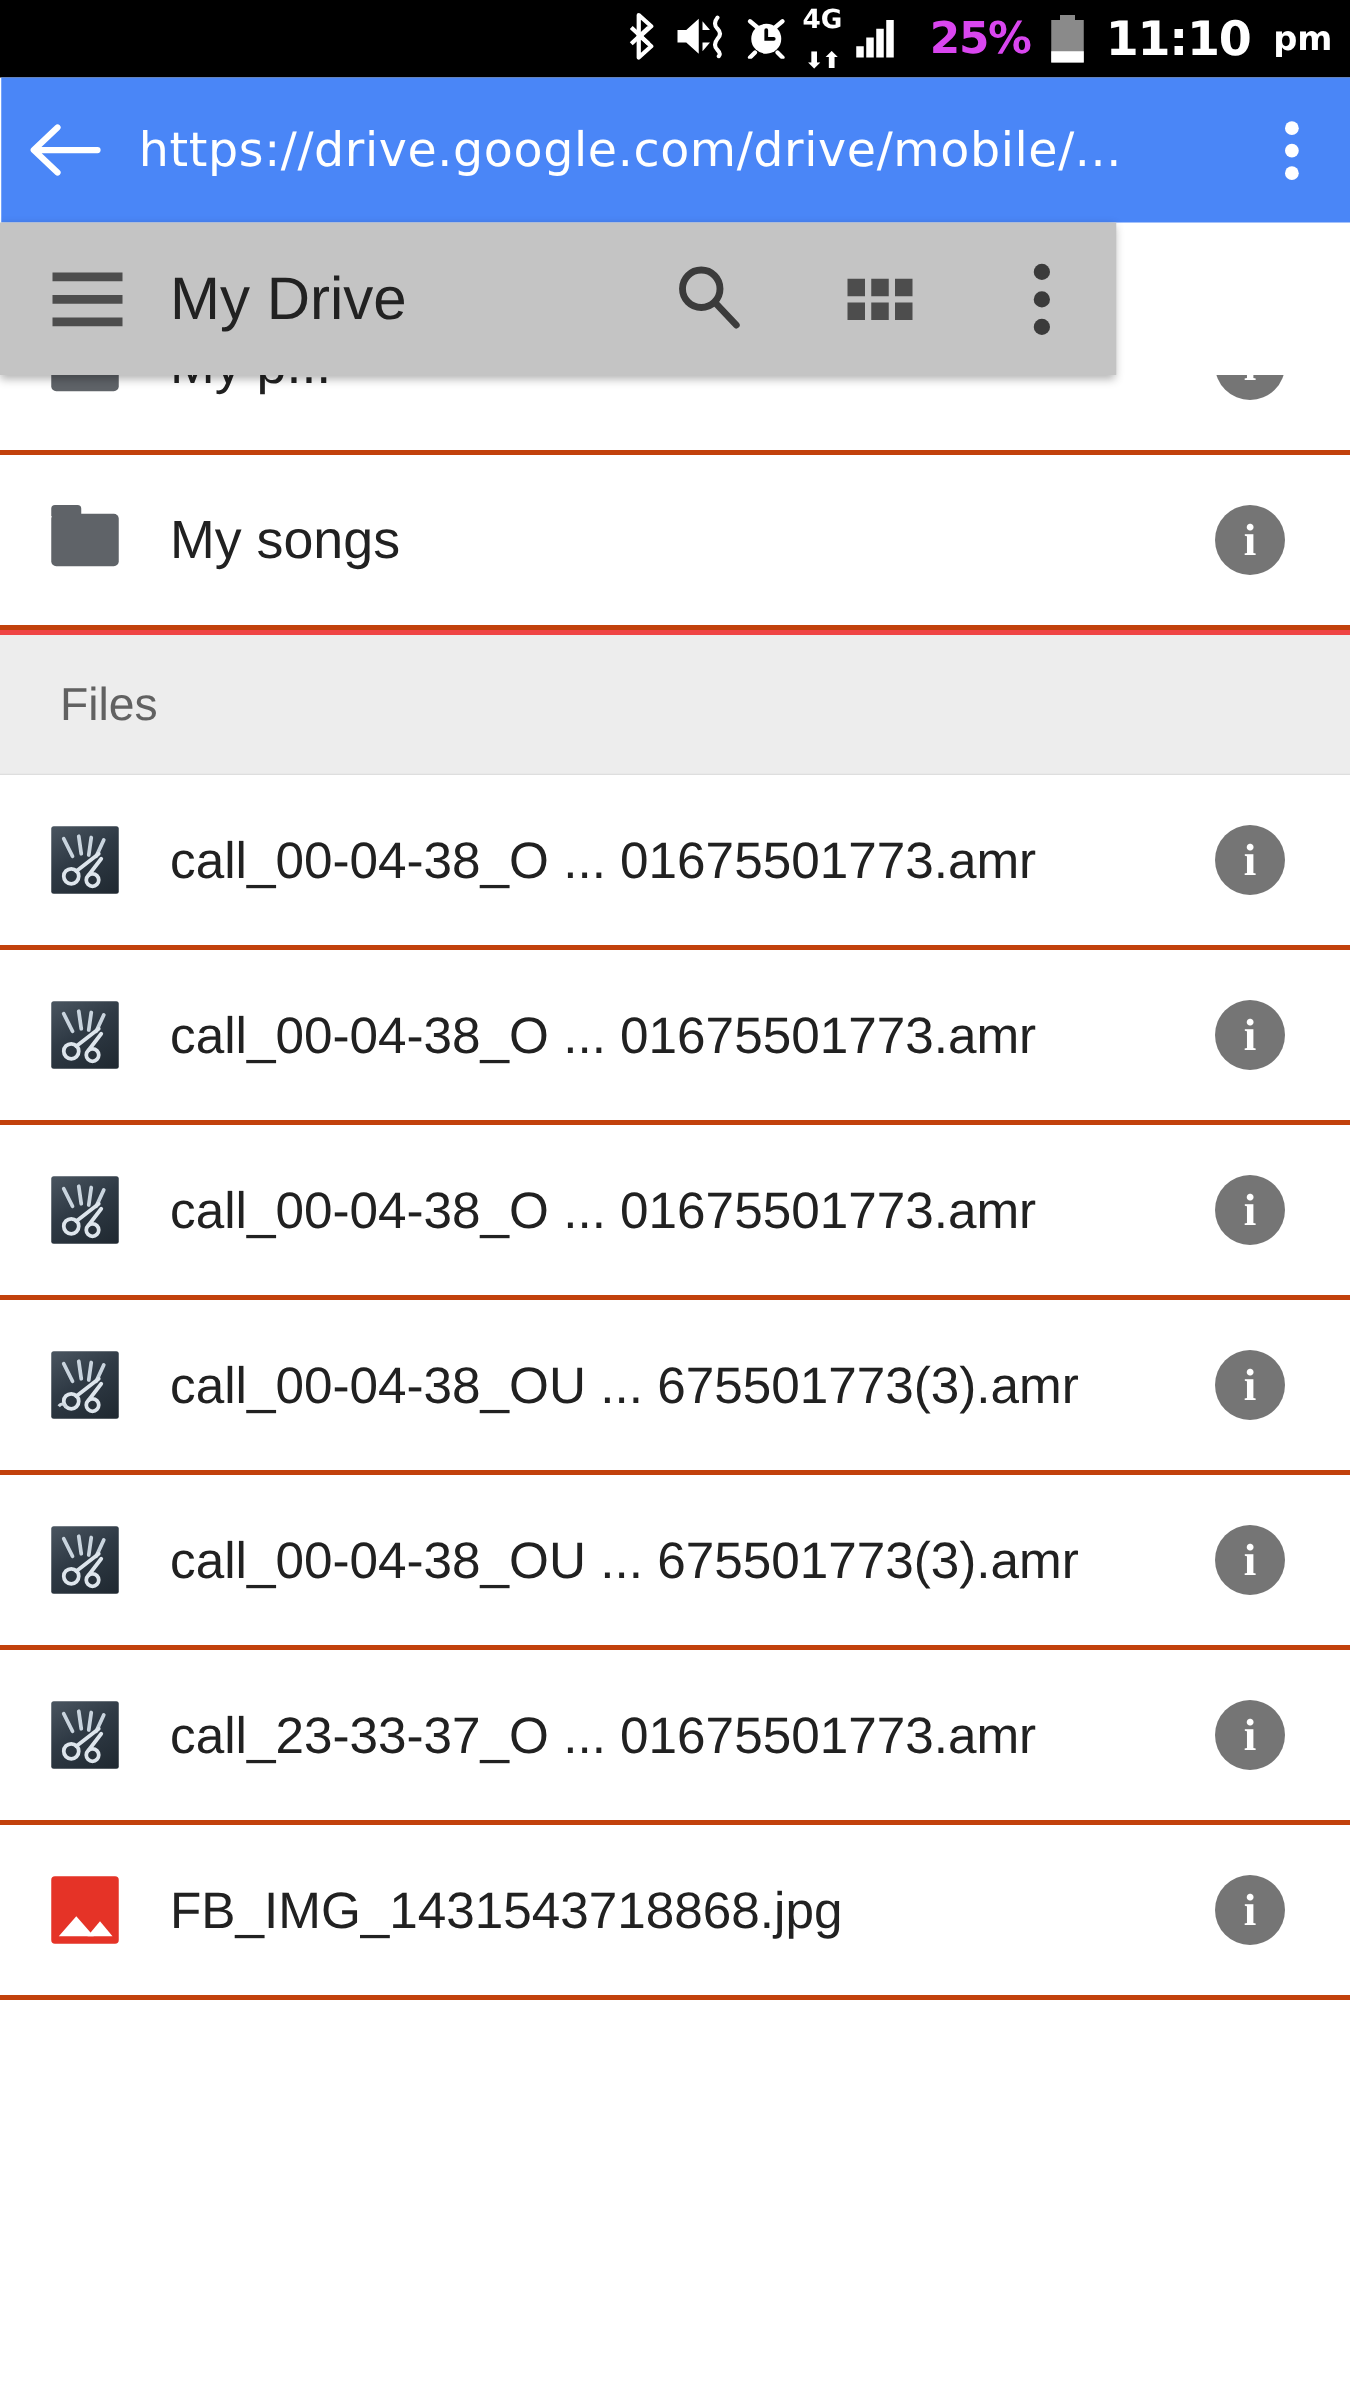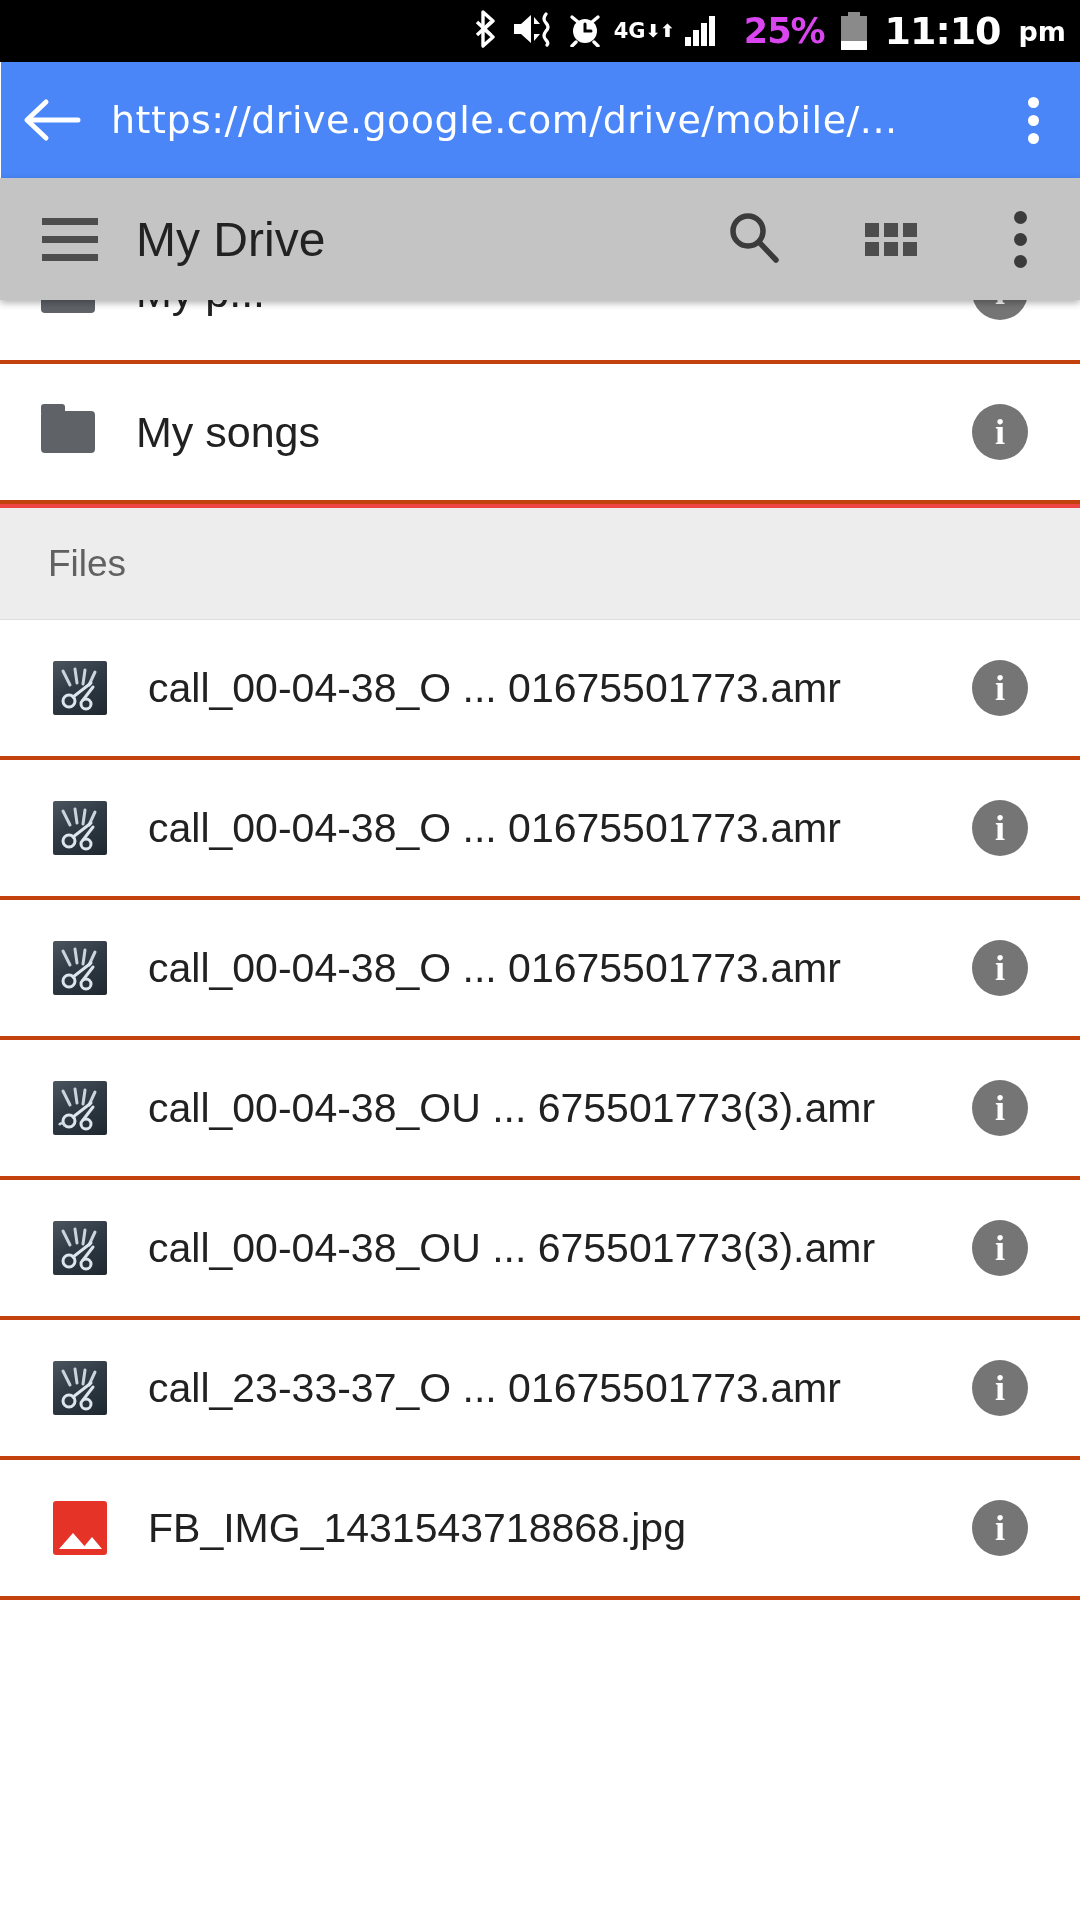--- a/index.html
+++ b/index.html
@@ -47,21 +47,21 @@
   .batt .fill{
     position:absolute; bottom:0; left:0; width:26px; height:9px;
     background:#ffffff;
   }
   .bars{ display:flex; align-items:flex-end; gap:2px; height:30px; }
   .bars i{ display:block; width:6px; background:#ffffff; }
   .bars i:nth-child(1){ height:9px; }
   .bars i:nth-child(2){ height:16px; }
   .bars i:nth-child(3){ height:23px; }
   .bars i:nth-child(4){ height:30px; }
-  .net4g{ display:flex; flex-direction:row; align-items:center; gap:0px; }
+  .net4g{ display:flex; flex-direction:column; align-items:center; gap:16px; }
   .net4g .lbl{
     color:#fff; font-size:21px; font-weight:700; line-height:20px;
     font-family:"DejaVu Sans", sans-serif;
   }
   .net4g .arrows{
     color:#fff; font-size:18px; line-height:16px; font-weight:700;
     letter-spacing:-1px;
   }
 
   
@@ -82,21 +82,21 @@
     flex:0 0 96px; display:flex; flex-direction:column; align-items:center;
     justify-content:center; gap:7px;
   }
   .url-kebab span{
     display:block; width:11px; height:11px; border-radius:50%;
     background:#ffffff;
   }
 
   
   .drivebar{
-    position:absolute; top:178px; left:0; width:1080px; height:122px;
+    position:absolute; top:178px; left:0; width:893px; height:122px;
     background:#c4c4c4; display:flex; align-items:center;
     box-shadow:0 3px 7px rgba(0,0,0,0.30);
     z-index:5;
   }
   .hamburger{
     flex:0 0 136px; display:flex; flex-direction:column; align-items:center;
     justify-content:center; gap:11px; padding-left:4px;
   }
   .hamburger span{ display:block; width:56px; height:7px; background:#4d4d4d; }
   .drive-title{
@@ -124,21 +124,21 @@
   .list{
     position:absolute; top:300px; left:0; width:1080px; height:1620px;
     background:#ffffff; overflow:hidden;
   }
   .row{
     position:relative; width:1080px; display:flex; align-items:center;
     border-bottom:4px solid #c2410c; background:#ffffff;
   }
   .row.clipped{ height:64px; overflow:hidden; }
   .row.folder{ height:140px; }
-  .row.file{ height:140px;padding-left:12px; }
+  .row.file{ height:140px; }
   .row-ico{
     flex:0 0 136px; display:flex; align-items:center; justify-content:center;
   }
   .folder-ico{
     position:relative; width:54px; height:42px;
     background:#5f6368; border-radius:4px;
   }
   .folder-ico::before{
     content:""; position:absolute; top:-7px; left:0; width:24px; height:9px;
     background:#5f6368; border-radius:3px 3px 0 0;

